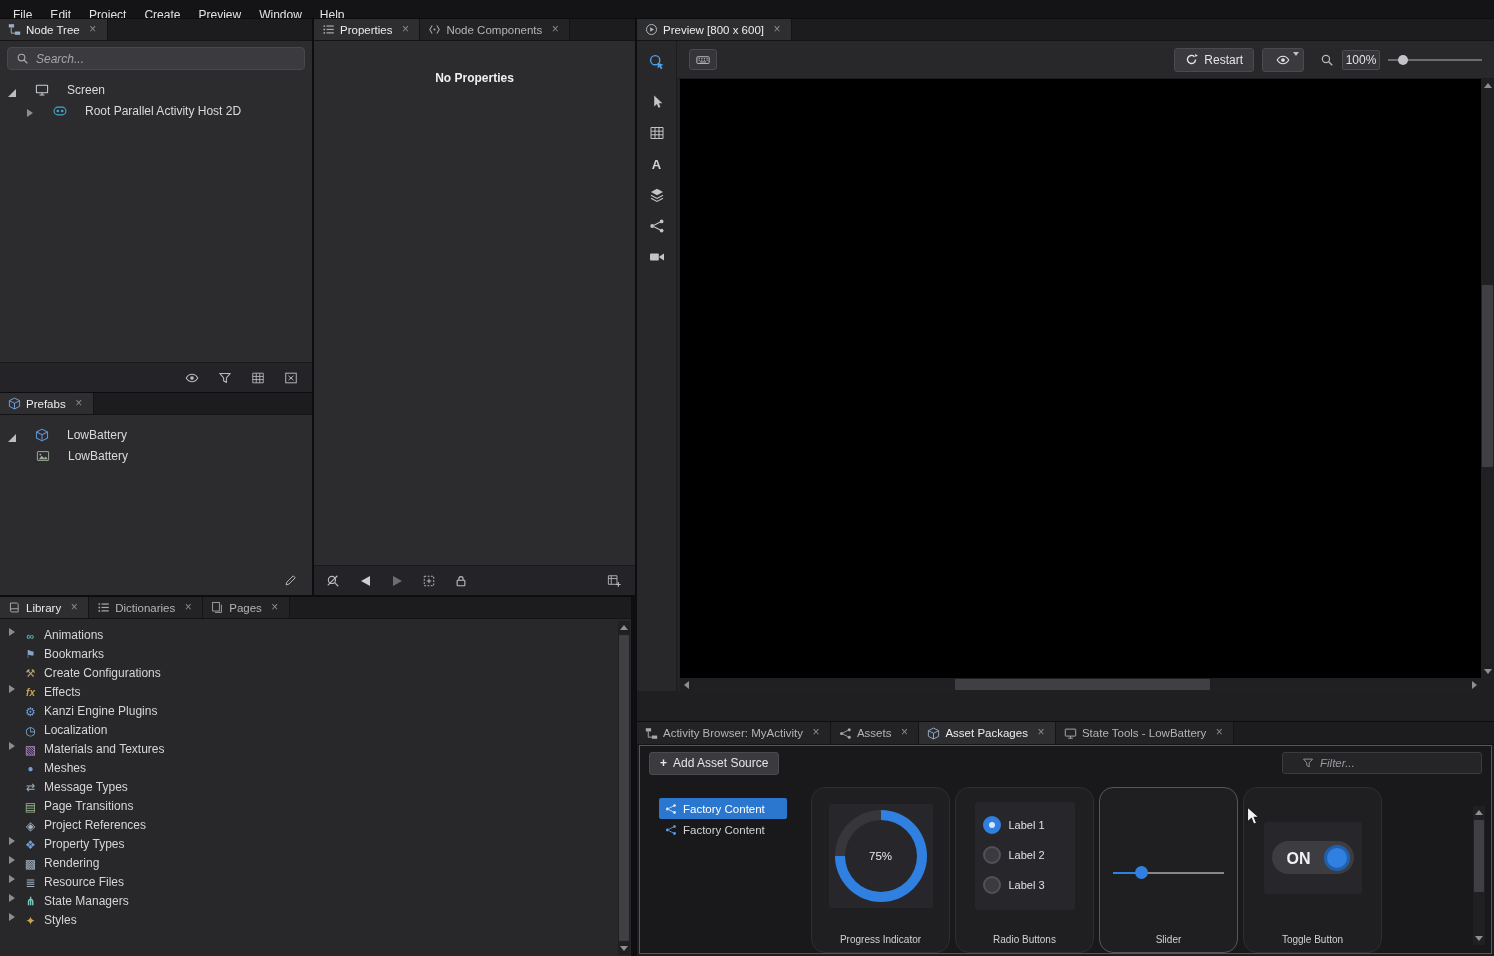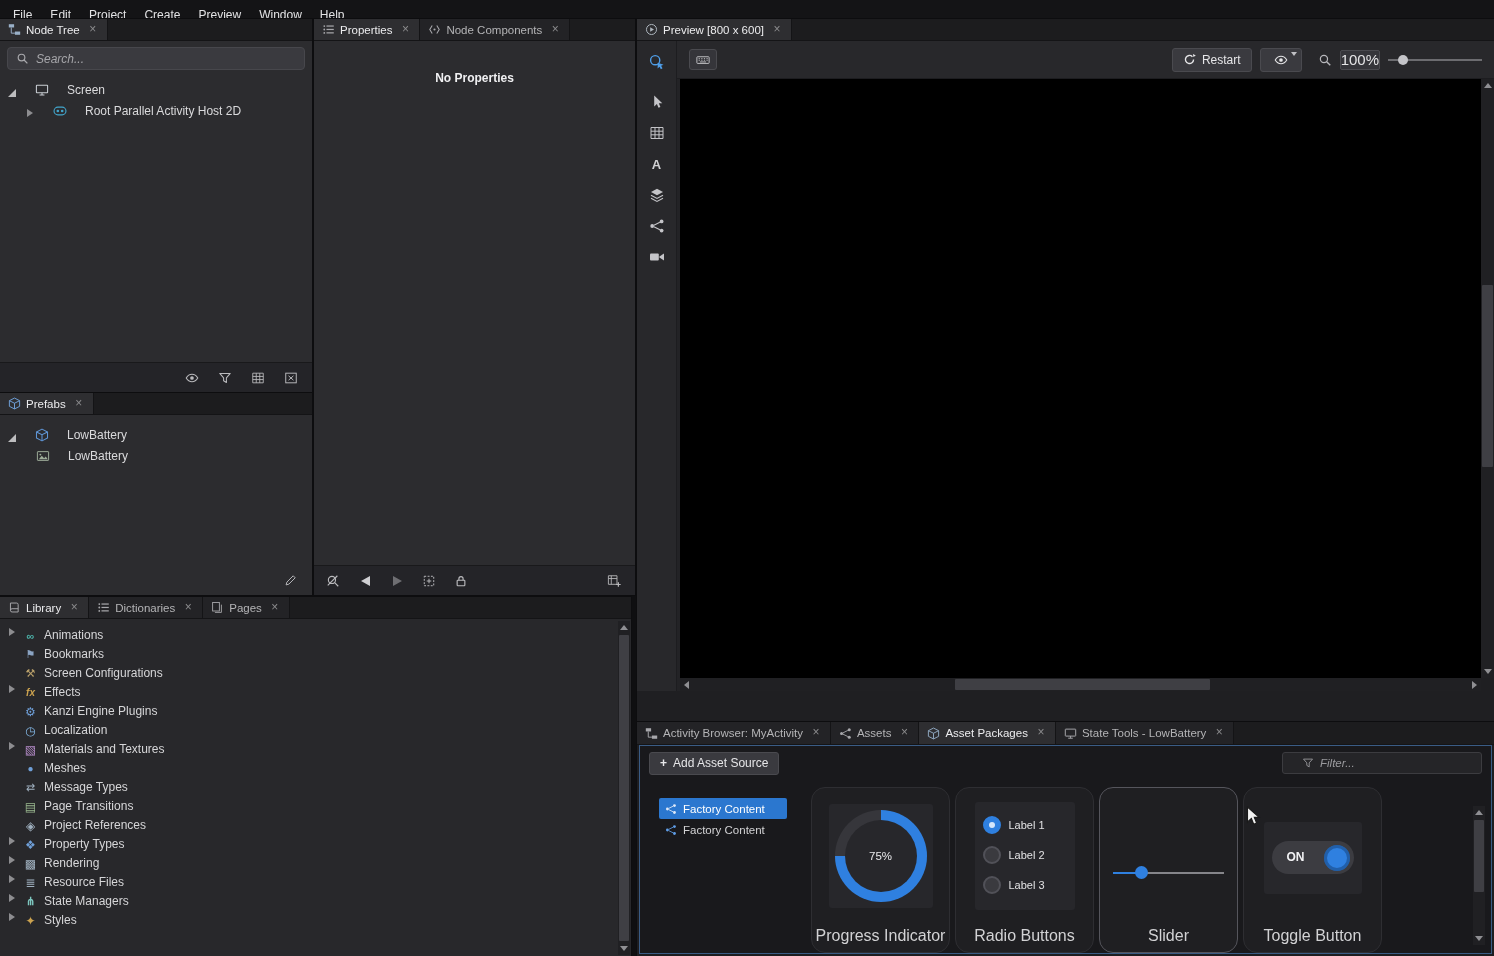--- a/index.html
+++ b/index.html
@@ -49,21 +49,21 @@
 .lic-state::before{content:"⋔";color:#7ec8c0;font-weight:bold}
 .lic-style::before{content:"✦";color:#cba24f;font-size:12px}
 
 .pfooter{position:absolute;left:0;right:0;bottom:0;height:30px;background:#242428;border-top:1px solid #19191b;display:flex;align-items:center}
 .tri-l{width:0;height:0;border-top:5px solid transparent;border-bottom:5px solid transparent;border-right:9px solid #cfcfd2}
 .tri-r{width:0;height:0;border-top:5px solid transparent;border-bottom:5px solid transparent;border-left:9px solid #6e6e72}
 
 .btn{display:flex;align-items:center;gap:6px;height:24px;padding:0 10px;background:#3a3a3f;border:1px solid #4a4a4f;border-radius:3px;color:#e6e6e8;position:relative;font-size:12px}
 .kbtn{width:28px;height:21px;border:1px solid #4a4a4f;background:#35353a;border-radius:3px;display:flex;align-items:center;justify-content:center;color:#c2c2c6}
 .ddtri{position:absolute;top:3px;right:4px;border-left:3px solid transparent;border-right:3px solid transparent;border-top:4px solid #c0c0c4}
-.zbox{min-width:38px;height:20px;border:1px solid #4a4a4f;background:#35353a;display:flex;align-items:center;justify-content:center;font-size:15px;border-radius:2px;color:#e4e4e6}
+.zbox{min-width:38px;height:20px;border:1px solid #4a4a4f;background:#35353a;display:flex;align-items:center;justify-content:center;font-size:12px;border-radius:2px;color:#e4e4e6}
 
 .sb{position:absolute;background:#202023}
 .sbthumb{position:absolute;background:#3f3f44;border-radius:1px}
 .sba{position:absolute;display:flex;align-items:center;justify-content:center}
 .sba::before{content:""}
 .sba.up,.sba.down{left:0;right:0;height:13px}
 .sba.up{top:0}.sba.down{bottom:0}
 .sba.up::before{border-left:4px solid transparent;border-right:4px solid transparent;border-bottom:5px solid #8f8f93}
 .sba.down::before{border-left:4px solid transparent;border-right:4px solid transparent;border-top:5px solid #8f8f93}
 .sba.left,.sba.right{top:0;bottom:0;width:13px}
@@ -83,35 +83,35 @@
 
 #ab-content{position:absolute;left:2px;top:23px;right:2px;bottom:2px;border:1px solid #3a5c85;background:#19191c}
 #ab-toolbar{position:absolute;left:0;top:0;right:0;height:34px;display:flex;align-items:center;padding:0 9px}
 .filterbox{margin-left:auto;width:200px;height:22px;background:#252528;border:1px solid #3c3c40;border-radius:3px;display:flex;align-items:center;gap:6px;padding:0 19px;color:#9a9a9e}
 .filterbox input{flex:1;min-width:0;background:transparent;border:0;outline:0;color:#ddd;font:italic 11.5px "Liberation Sans",sans-serif}
 .filterbox input::placeholder{color:#9a9a9e;font-style:italic}
 .srcrow{display:flex;align-items:center;gap:6px;height:21px;width:128px;padding:0 6px;border-radius:2px;color:#d2d2d4;font-size:11.5px}
 .srcrow.sel{background:#2b77cf;color:#fff}
 .card{width:139px;height:166px;background:#1f1f22;border:1px solid #2e2e32;border-radius:14px;position:relative;flex:none}
 .card.hl{border-color:#55555c}
-.card .cap{position:absolute;left:0;right:0;bottom:7px;text-align:center;font-size:16px;color:#d2d2d4}
+.card .cap{position:absolute;left:0;right:0;bottom:7px;text-align:center;font-size:10px;color:#d2d2d4}
 .tile{position:absolute;left:50%;transform:translateX(-50%);background:#27272b;border-radius:3px}
 .ring{position:absolute;left:6px;top:6px;width:92px;height:92px;border-radius:50%;background:conic-gradient(#2f80e0 0deg 270deg,#36363b 270deg 360deg)}
 .ring::after{content:"";position:absolute;inset:10px;background:#27272b;border-radius:50%}
 .pct{position:absolute;inset:0;display:flex;align-items:center;justify-content:center;color:#e9e9eb;font-size:11.5px;z-index:1}
 .rrow{display:flex;align-items:center;gap:8px;height:30px;padding-left:8px}
 .rdot{width:18px;height:18px;border-radius:50%;background:#3a3a3f;border:2px solid #515158;flex:none;position:relative}
 .rdot.sel{background:#2f80e0;border-color:#2f80e0}
 .rdot.sel::after{content:"";position:absolute;inset:4px;border-radius:50%;background:#d5e6fb}
 .rlbl{font-size:11px;color:#e2e2e4}
 .strack{position:absolute;left:13px;right:13px;top:84px;height:2px;background:#85858a}
 .sfill{position:absolute;left:13px;top:84px;height:2px;width:28px;background:#2f80e0}
 .shandle{position:absolute;left:35px;top:78px;width:13px;height:13px;border-radius:50%;background:#2f80e0}
 .toggle{position:absolute;left:50%;top:19px;transform:translateX(-50%);width:82px;height:33px;border-radius:17px;background:#3c3c41}
-.toggle .tlabel{position:absolute;left:15px;top:9px;font-size:12px;font-weight:bold;color:#f2f2f4}
+.toggle .tlabel{position:absolute;left:15px;top:9px;font-size:16px;font-weight:bold;color:#f2f2f4}
 .toggle .knob{position:absolute;right:4px;top:3.5px;width:26px;height:26px;border-radius:50%;background:#2f80e0;box-shadow:inset 0 0 0 3px rgba(8,35,70,.35)}
 #cursor{position:absolute;left:1246px;top:806px;z-index:50}
 .lbl{white-space:nowrap}
 </style>
 </head>
 <body>
 
 <svg style="position:absolute;width:0;height:0;overflow:hidden" aria-hidden="true">
 <defs>
 <symbol id="sy-tree" viewBox="0 0 16 16">
@@ -415,21 +415,21 @@
           <span class="lbl">Animations</span>
         </div>
       <div class="lrow">
           <span class="expsp"></span>
           <span class="lic lic-book"></span>
           <span class="lbl">Bookmarks</span>
         </div>
       <div class="lrow">
           <span class="expsp"></span>
           <span class="lic lic-build"></span>
-          <span class="lbl">Screen Configurations</span>
+          <span class="lbl">Create Configurations</span>
         </div>
       <div class="lrow">
           <span class="exp closed"></span>
           <span class="lic lic-fx"></span>
           <span class="lbl">Effects</span>
         </div>
       <div class="lrow">
           <span class="expsp"></span>
           <span class="lic lic-plugin"></span>
           <span class="lbl">Kanzi Engine Plugins</span>

